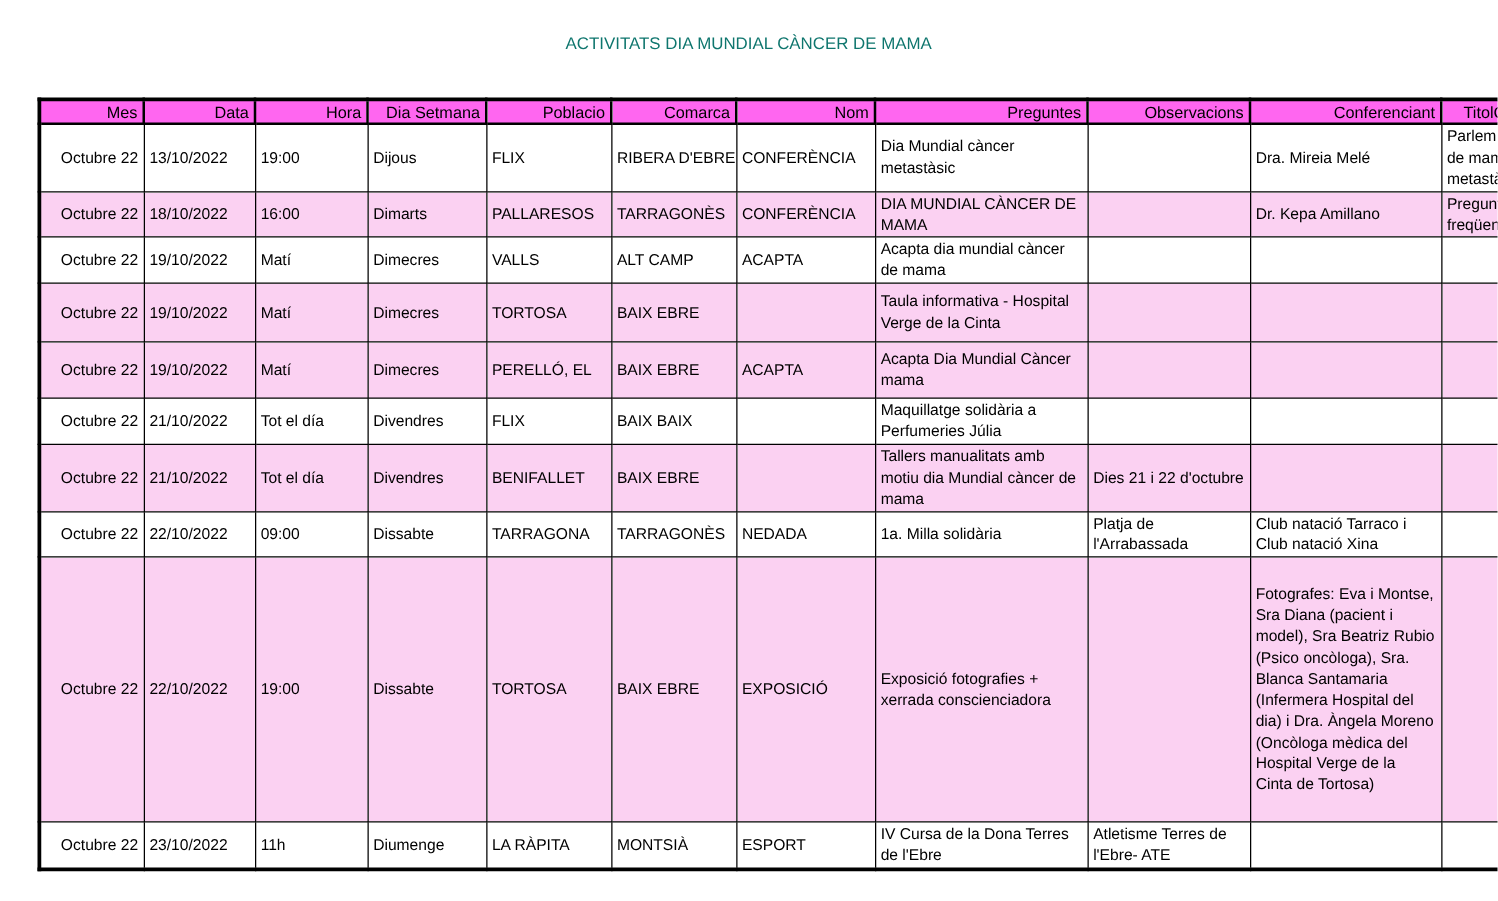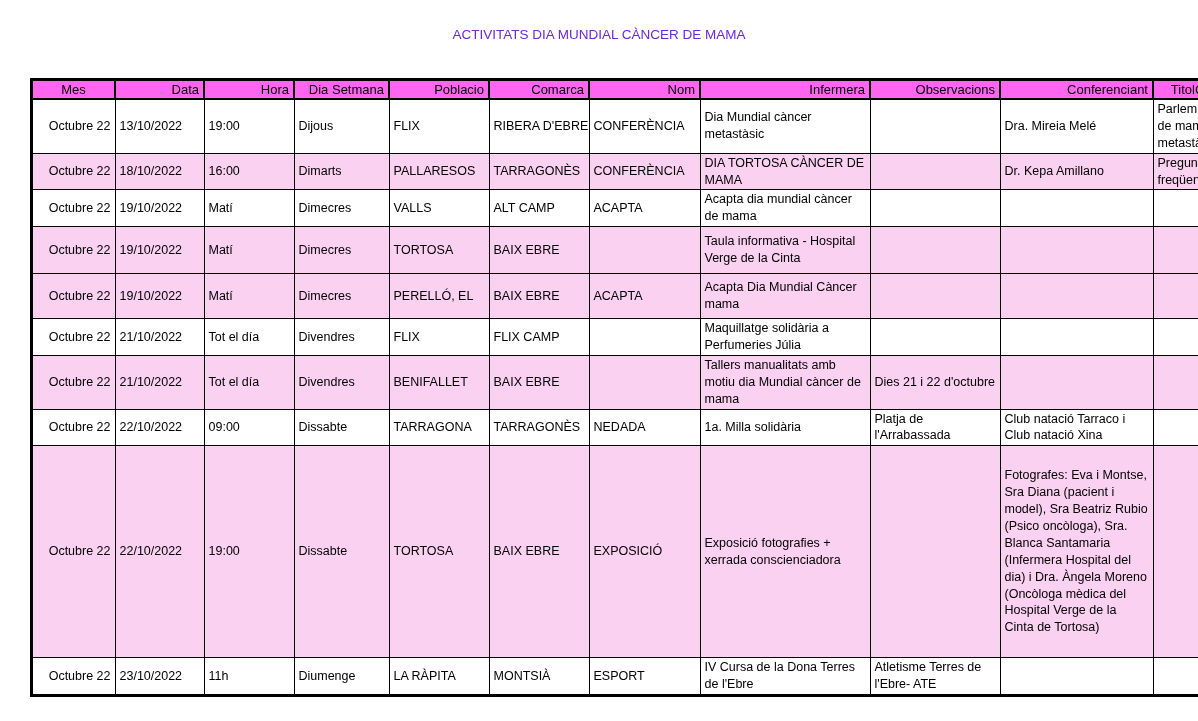--- a/index.html
+++ b/index.html
@@ -12,41 +12,41 @@
     width:1198px;height:721px;
     font-family:"Liberation Sans",sans-serif;
     color:#000;
     overflow:hidden;
   }
   .title{
     padding-top:27px;
     text-align:center;
     font-size:13.5px;
     line-height:16px;
-    color:#6d28d9;
+    color:#0f766e;
   }
   table.activities{
     border-collapse:collapse;
     table-layout:fixed;
     width:1128px;
     margin:35px 0 0 30px;
     border:3px solid var(--grid);
   }
   th{
     background:var(--header-bg);
     border:2px solid var(--grid);
     font-weight:normal;
     font-size:13px;
     text-align:right;
     padding:1px 4px;
     height:14px;
     overflow:hidden;
     white-space:nowrap;
   }
-  th.c-mes{text-align:center;}
+  th.c-mes{text-align:right;}
   td{
     border:1px solid var(--grid);
     font-size:12.5px;
     line-height:1.35;
     padding:1px 4px;
     vertical-align:middle;
     overflow:hidden;
     word-wrap:break-word;
   }
   tr.shaded td{background:var(--row-shaded);}
@@ -87,21 +87,21 @@
   <table class="activities">
     <thead>
       <tr>
           <th class="c-mes">Mes</th>
           <th class="c-data">Data</th>
           <th class="c-hora">Hora</th>
           <th class="c-dia_setmana">Dia Setmana</th>
           <th class="c-poblacio">Poblacio</th>
           <th class="c-comarca">Comarca</th>
           <th class="c-nom">Nom</th>
-          <th class="c-concepte">Infermera</th>
+          <th class="c-concepte">Preguntes</th>
           <th class="c-observacions">Observacions</th>
           <th class="c-conferenciant">Conferenciant</th>
           <th class="c-titol_conferencia">TitolConferencia</th>
         </tr>
     </thead>
     <tbody>
         <tr class="r0">
           <td class="c-mes">Octubre 22</td>
           <td class="c-data">13/10/2022</td>
           <td class="c-hora">19:00</td>
@@ -115,21 +115,21 @@
           <td class="c-titol_conferencia">Parlem del càncer de mama metastàsic</td>
         </tr>
         <tr class="r1 shaded">
           <td class="c-mes">Octubre 22</td>
           <td class="c-data">18/10/2022</td>
           <td class="c-hora">16:00</td>
           <td class="c-dia_setmana">Dimarts</td>
           <td class="c-poblacio">PALLARESOS</td>
           <td class="c-comarca">TARRAGONÈS</td>
           <td class="c-nom">CONFERÈNCIA</td>
-          <td class="c-concepte">DIA TORTOSA CÀNCER DE MAMA</td>
+          <td class="c-concepte">DIA MUNDIAL CÀNCER DE MAMA</td>
           <td class="c-observacions"></td>
           <td class="c-conferenciant">Dr. Kepa Amillano</td>
           <td class="c-titol_conferencia">Preguntes freqüents</td>
         </tr>
         <tr class="r2">
           <td class="c-mes">Octubre 22</td>
           <td class="c-data">19/10/2022</td>
           <td class="c-hora">Matí</td>
           <td class="c-dia_setmana">Dimecres</td>
           <td class="c-poblacio">VALLS</td>
@@ -165,21 +165,21 @@
           <td class="c-observacions"></td>
           <td class="c-conferenciant"></td>
           <td class="c-titol_conferencia"></td>
         </tr>
         <tr class="r5">
           <td class="c-mes">Octubre 22</td>
           <td class="c-data">21/10/2022</td>
           <td class="c-hora">Tot el día</td>
           <td class="c-dia_setmana">Divendres</td>
           <td class="c-poblacio">FLIX</td>
-          <td class="c-comarca">FLIX CAMP</td>
+          <td class="c-comarca">BAIX BAIX</td>
           <td class="c-nom"></td>
           <td class="c-concepte">Maquillatge solidària a Perfumeries Júlia</td>
           <td class="c-observacions"></td>
           <td class="c-conferenciant"></td>
           <td class="c-titol_conferencia"></td>
         </tr>
         <tr class="r6 shaded">
           <td class="c-mes">Octubre 22</td>
           <td class="c-data">21/10/2022</td>
           <td class="c-hora">Tot el día</td>

